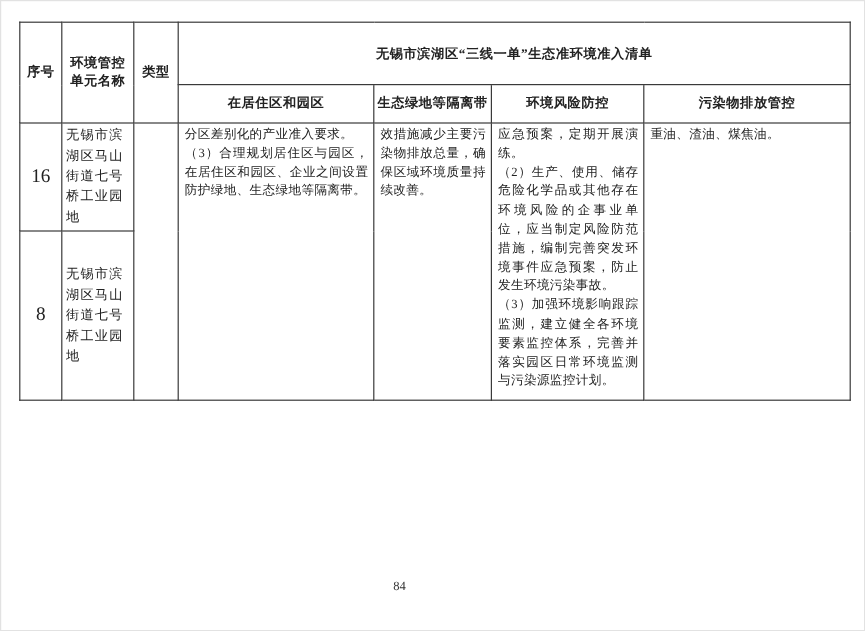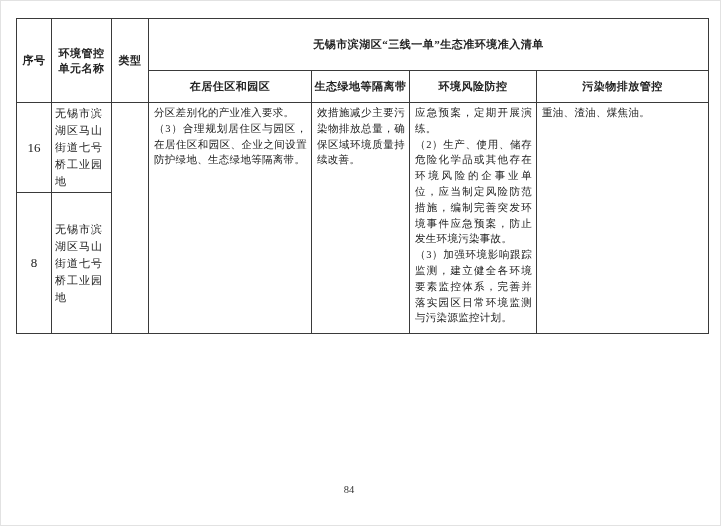--- a/index.html
+++ b/index.html
@@ -46,21 +46,21 @@
     text-align: center;
     vertical-align: middle;
     padding: 18px 4px;
     letter-spacing: 0.5px;
   }
   tr.h1 { height: 18px; }
   tr.h2 { height: 32px; }
   tr.r16 { height: 87px; }
   tr.r17 { height: 141px; }
   td.seq {
-    font-size: 13px;
+    font-size: 16px;
     text-align: center;
     vertical-align: middle;
     padding: 2px;
   }
   td.name {
     font-size: 11px;
     text-align: left;
     vertical-align: middle;
     line-height: 17px;
     padding: 2px 3px;
@@ -80,21 +80,20 @@
     letter-spacing: 0.3px;
   }
   .page-number {
     position: absolute;
     left: 0; top: 483px;
     width: 664px;
     text-align: center;
     font-size: 10.5px;
     color: #333;
     font-family: "Liberation Serif", "DejaVu Serif", serif;
-    margin-left: 16px;
   }
 </style>
 </head>
 <body>
 
 <div class="page">
 
   <table class="eco">
     <colgroup>
       <col style="width:35px">

